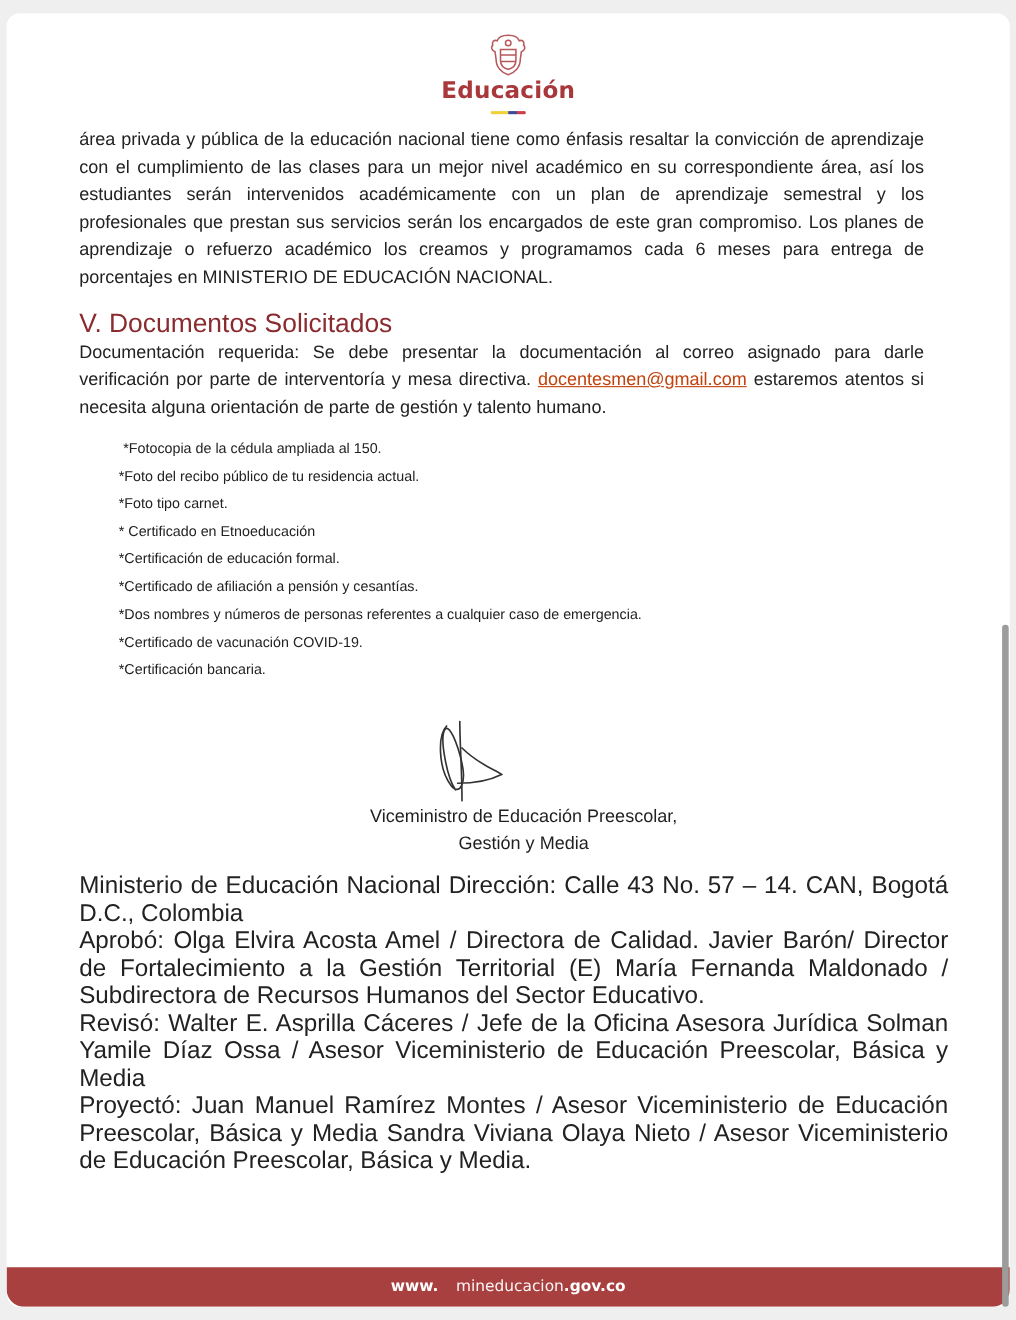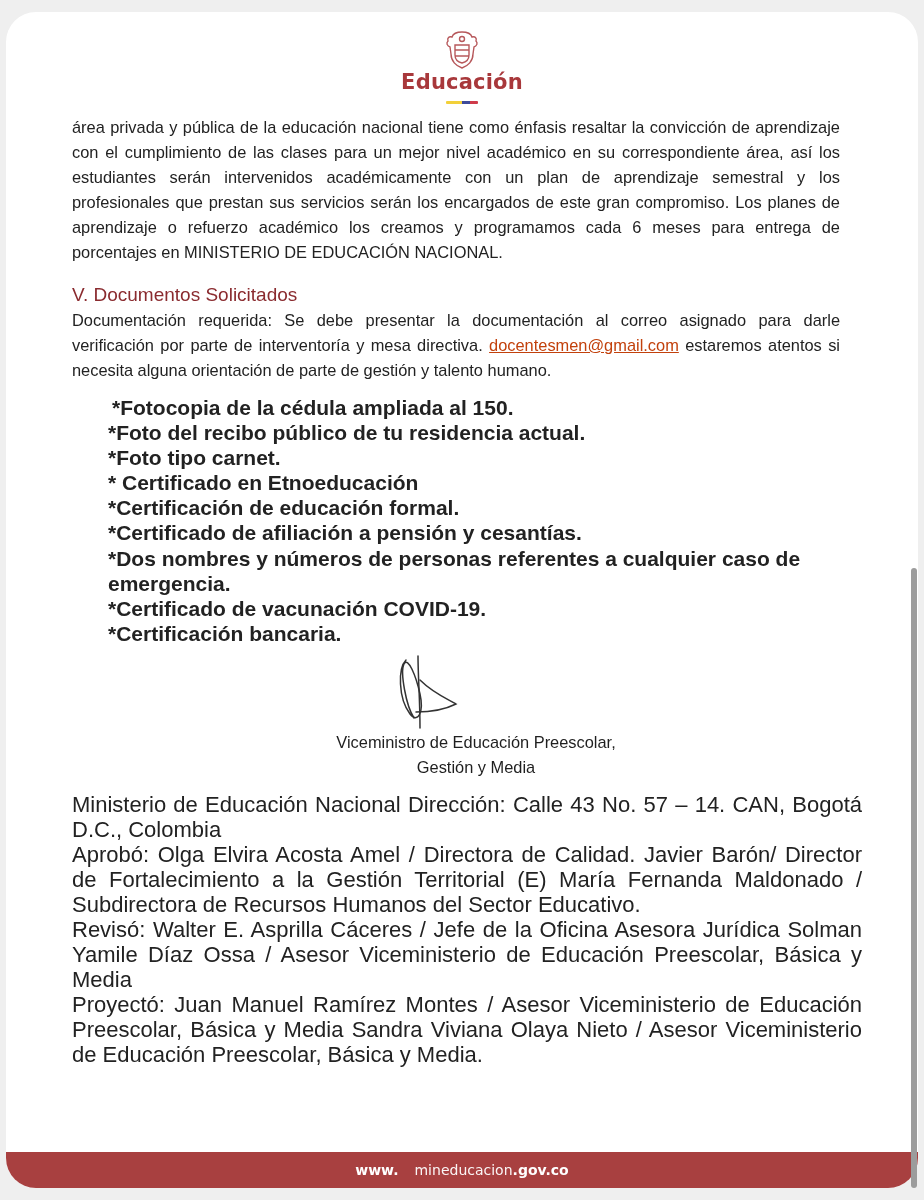--- a/index.html
+++ b/index.html
@@ -15,21 +15,21 @@
       font-family: "Liberation Sans", "DejaVu Sans", sans-serif;
       color: #1f1f1f;
     }
     .page {
       position: absolute;
       left: 6px;
       top: 12px;
       width: 912px;
       height: 1176px;
       background: #ffffff;
-      border-radius: 30px;
+      border-radius: 12px;
       overflow: hidden;
     }
     .header-logo {
       position: absolute;
       left: 0;
       top: 16px;
       width: 912px;
       height: 80px;
       text-align: center;
     }
@@ -76,38 +76,37 @@
       line-height: 25px;
       color: #222;
     }
     .justify {
       text-align: justify;
       text-align-last: left;
       margin: 0;
     }
     .section-title {
       margin: 17px 0 0 0;
-      font-size: 19px;
+      font-size: 24px;
       line-height: 26px;
       color: #8a2b2f;
       font-weight: normal;
     }
     .email-link {
       color: #c2410c;
       text-decoration: underline;
     }
     .doc-list {
       list-style: none;
       margin: 12px 0 0 0;
       padding: 0 0 0 36px;
     }
     .doc-list li {
       line-height: 25.1px;
-      font-size: 21px;
-      font-weight: bold;
+      font-size: 13px;
     }
     .doc-list li.first { padding-left: 4px; }
 
     .signature {
       position: absolute;
       left: 388px;
       top: 638px;
       width: 76px;
       height: 80px;
     }

